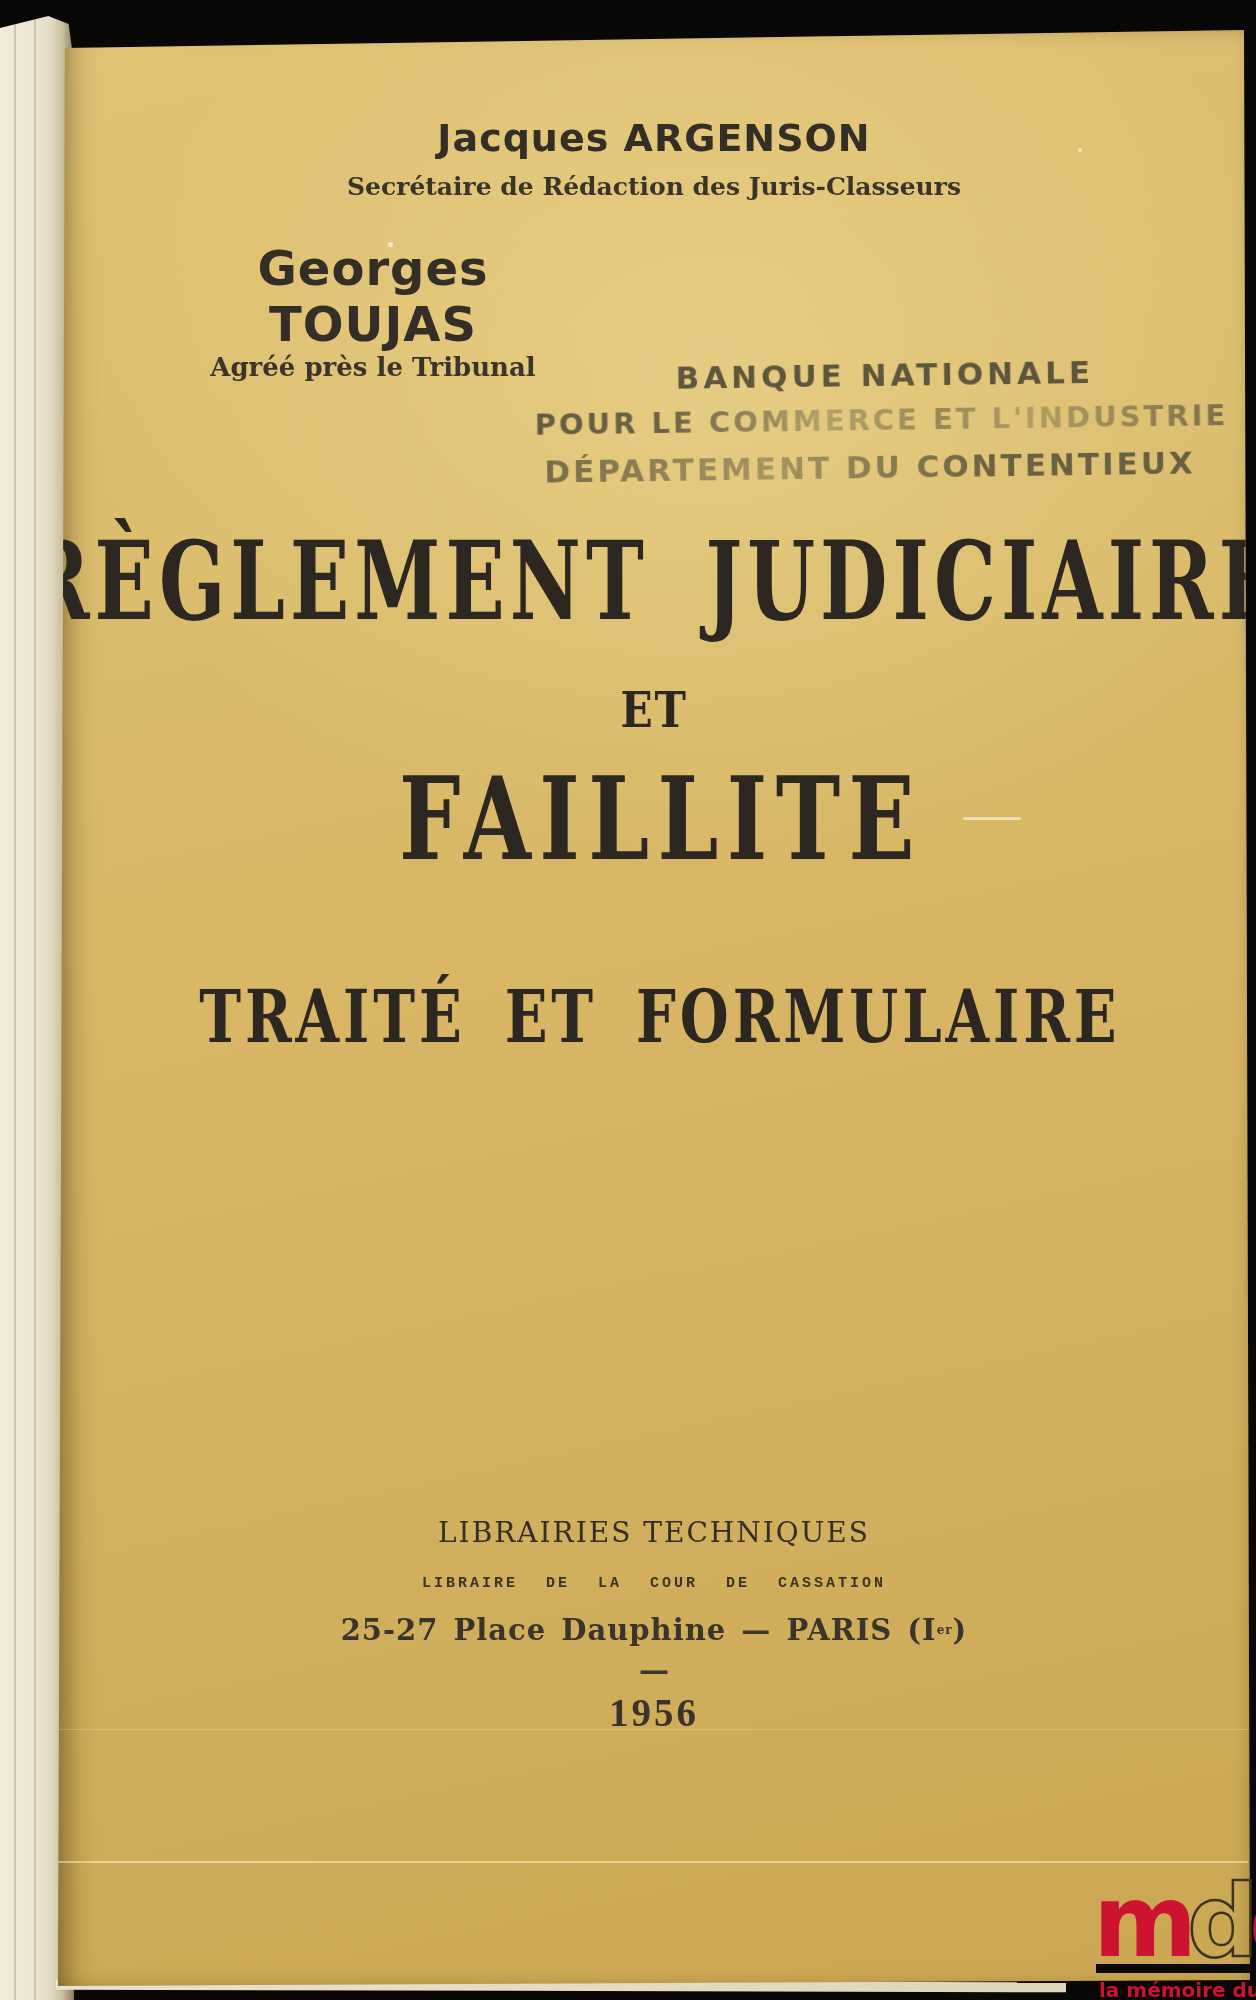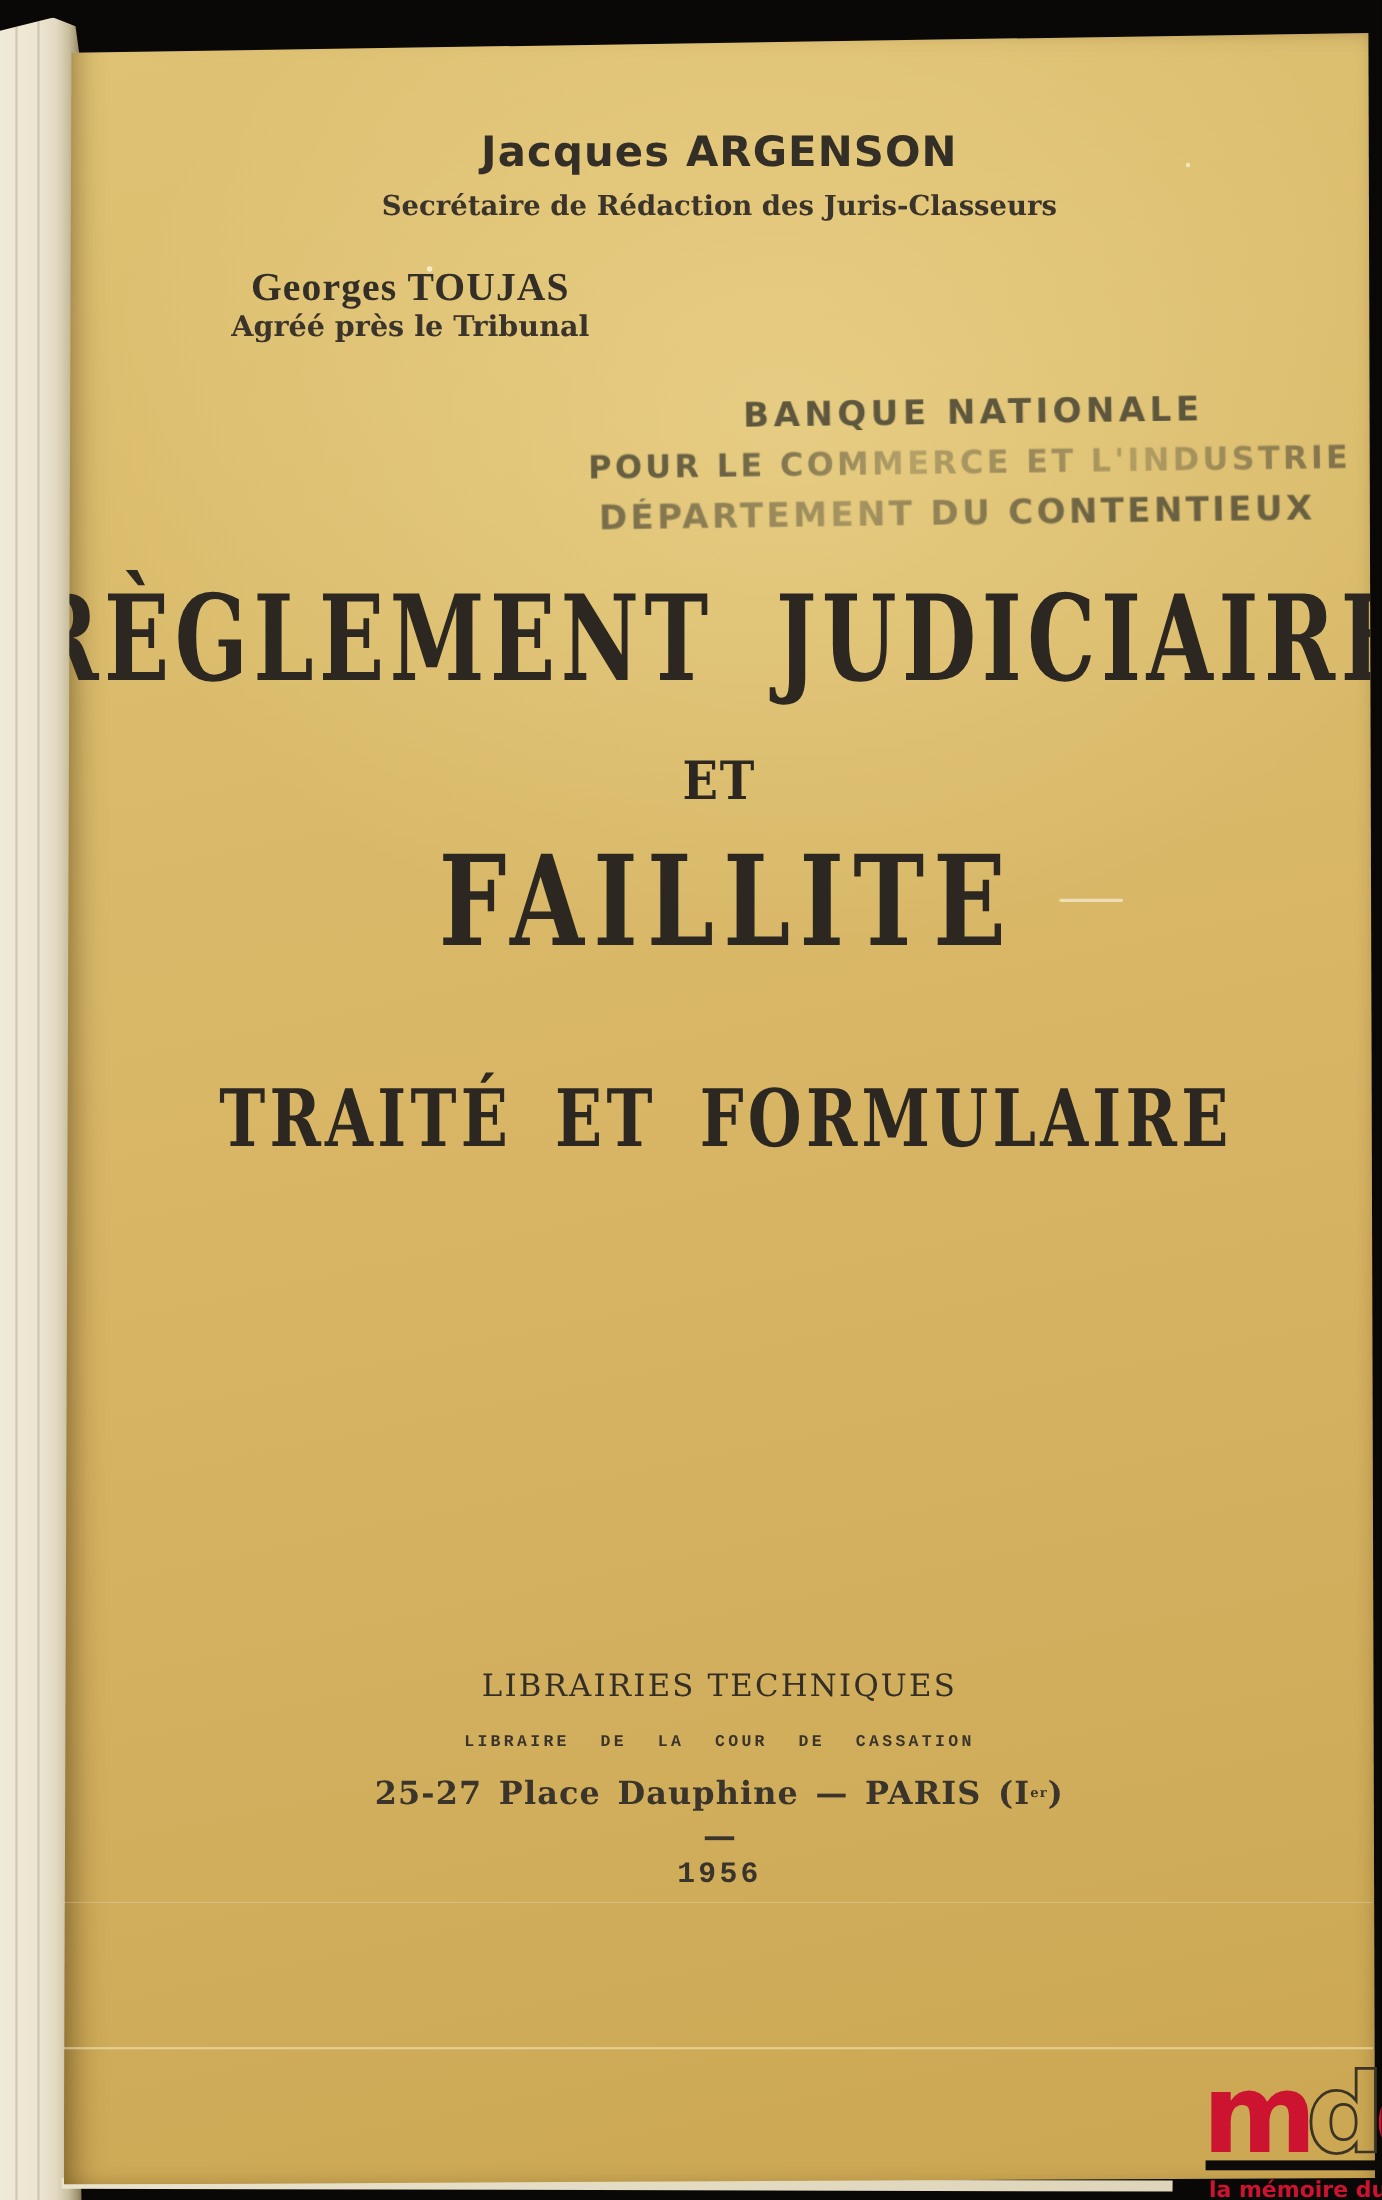--- a/index.html
+++ b/index.html
@@ -34,21 +34,21 @@
   }
   .page-inner{position:absolute;left:0;top:0;width:100%;height:100%;}
   
   .cline{position:absolute;left:50%;white-space:nowrap;transform:translateX(-50%);}
   .ink-sans{font-family:"DejaVu Sans","Liberation Sans",sans-serif;font-weight:bold;color:#332e26;}
   .ink-serif{font-family:"DejaVu Serif","Liberation Serif",serif;font-weight:bold;color:#3a342a;}
   
   .author-primary-name{top:86px;font-size:38px;letter-spacing:1px;}
   .author-primary-role{top:142px;font-size:25px;}
   .author-col{position:absolute;text-align:center;}
-  .author-col .a-name{font-size:36px;letter-spacing:1px;display:block;font-family:Liberation Serif, serif;}
+  .author-col .a-name{font-size:48px;letter-spacing:1px;display:block;}
   .author-col .a-role{font-size:26px;display:block;line-height:31px;}
   .author-left{left:110px;top:210px;width:410px;}
   .author-right{left:740px;top:210px;width:380px;}
   
   .stamp{position:absolute;left:0;top:0;width:100%;transform:rotate(-0.8deg);
     font-family:"DejaVu Sans","Liberation Sans",sans-serif;font-weight:bold;color:#454231;
     filter:blur(0.4px);opacity:0.85;}
   .stamp-line{position:absolute;white-space:nowrap;transform:translateX(-50%);}
   .stamp-l1{left:822px;top:330px;font-size:31px;letter-spacing:4px;}
   .stamp-l2{left:818px;top:376px;font-size:29px;letter-spacing:3px;
@@ -62,21 +62,21 @@
   .title-main{top:488px;font-size:108px;letter-spacing:7px;word-spacing:34px;transform:translateX(-50%) scaleX(0.72);}
   .title-et{top:652px;font-size:48px;letter-spacing:2px;transform:translateX(-50%) scaleX(0.88);}
   .title-secondary{top:722px;font-size:114px;letter-spacing:11px;transform:translateX(-49%) scaleX(0.76);}
   .title-subtitle{top:944px;font-size:72px;letter-spacing:5px;word-spacing:20px;transform:translateX(-49.5%) scaleX(0.78);}
   
   .pub-name{top:1486px;font-size:28px;letter-spacing:2px;font-weight:normal;color:#332e26;}
   .pub-sub{top:1545px;font-size:15px;letter-spacing:3px;word-spacing:16px;font-family:Liberation Mono, monospace;}
   .pub-addr{top:1583px;font-size:29px;letter-spacing:1px;word-spacing:4px;}
   .pub-addr sup{font-size:12px;vertical-align:6px;}
   .pub-dash{top:1622px;font-size:30px;}
-  .pub-year{top:1660px;font-size:27px;letter-spacing:3px;font-family:Liberation Mono, monospace;}
+  .pub-year{top:1660px;font-size:39px;letter-spacing:3px;font-family:Liberation Serif, serif;}
   
   .scratch{position:absolute;pointer-events:none;}
   .s1{left:58px;top:1729px;width:1190px;height:1px;background:rgba(255,252,235,0.22);}
   .s2{left:58px;top:1861px;width:1190px;height:2px;background:rgba(255,250,215,0.45);}
   .s3{left:905px;top:787px;width:58px;height:3px;background:rgba(255,255,245,0.55);border-radius:2px;}
   .s4{left:330px;top:212px;width:5px;height:5px;border-radius:50%;background:rgba(250,245,225,0.8);}
   .s5{left:1020px;top:118px;width:4px;height:4px;border-radius:50%;background:rgba(250,245,225,0.7);}
   
   .mdd{position:absolute;left:1093px;top:1872px;width:163px;height:128px;z-index:5;}
   .mdd-letters{font-family:"DejaVu Sans","Liberation Sans",sans-serif;font-weight:bold;font-size:100px;

